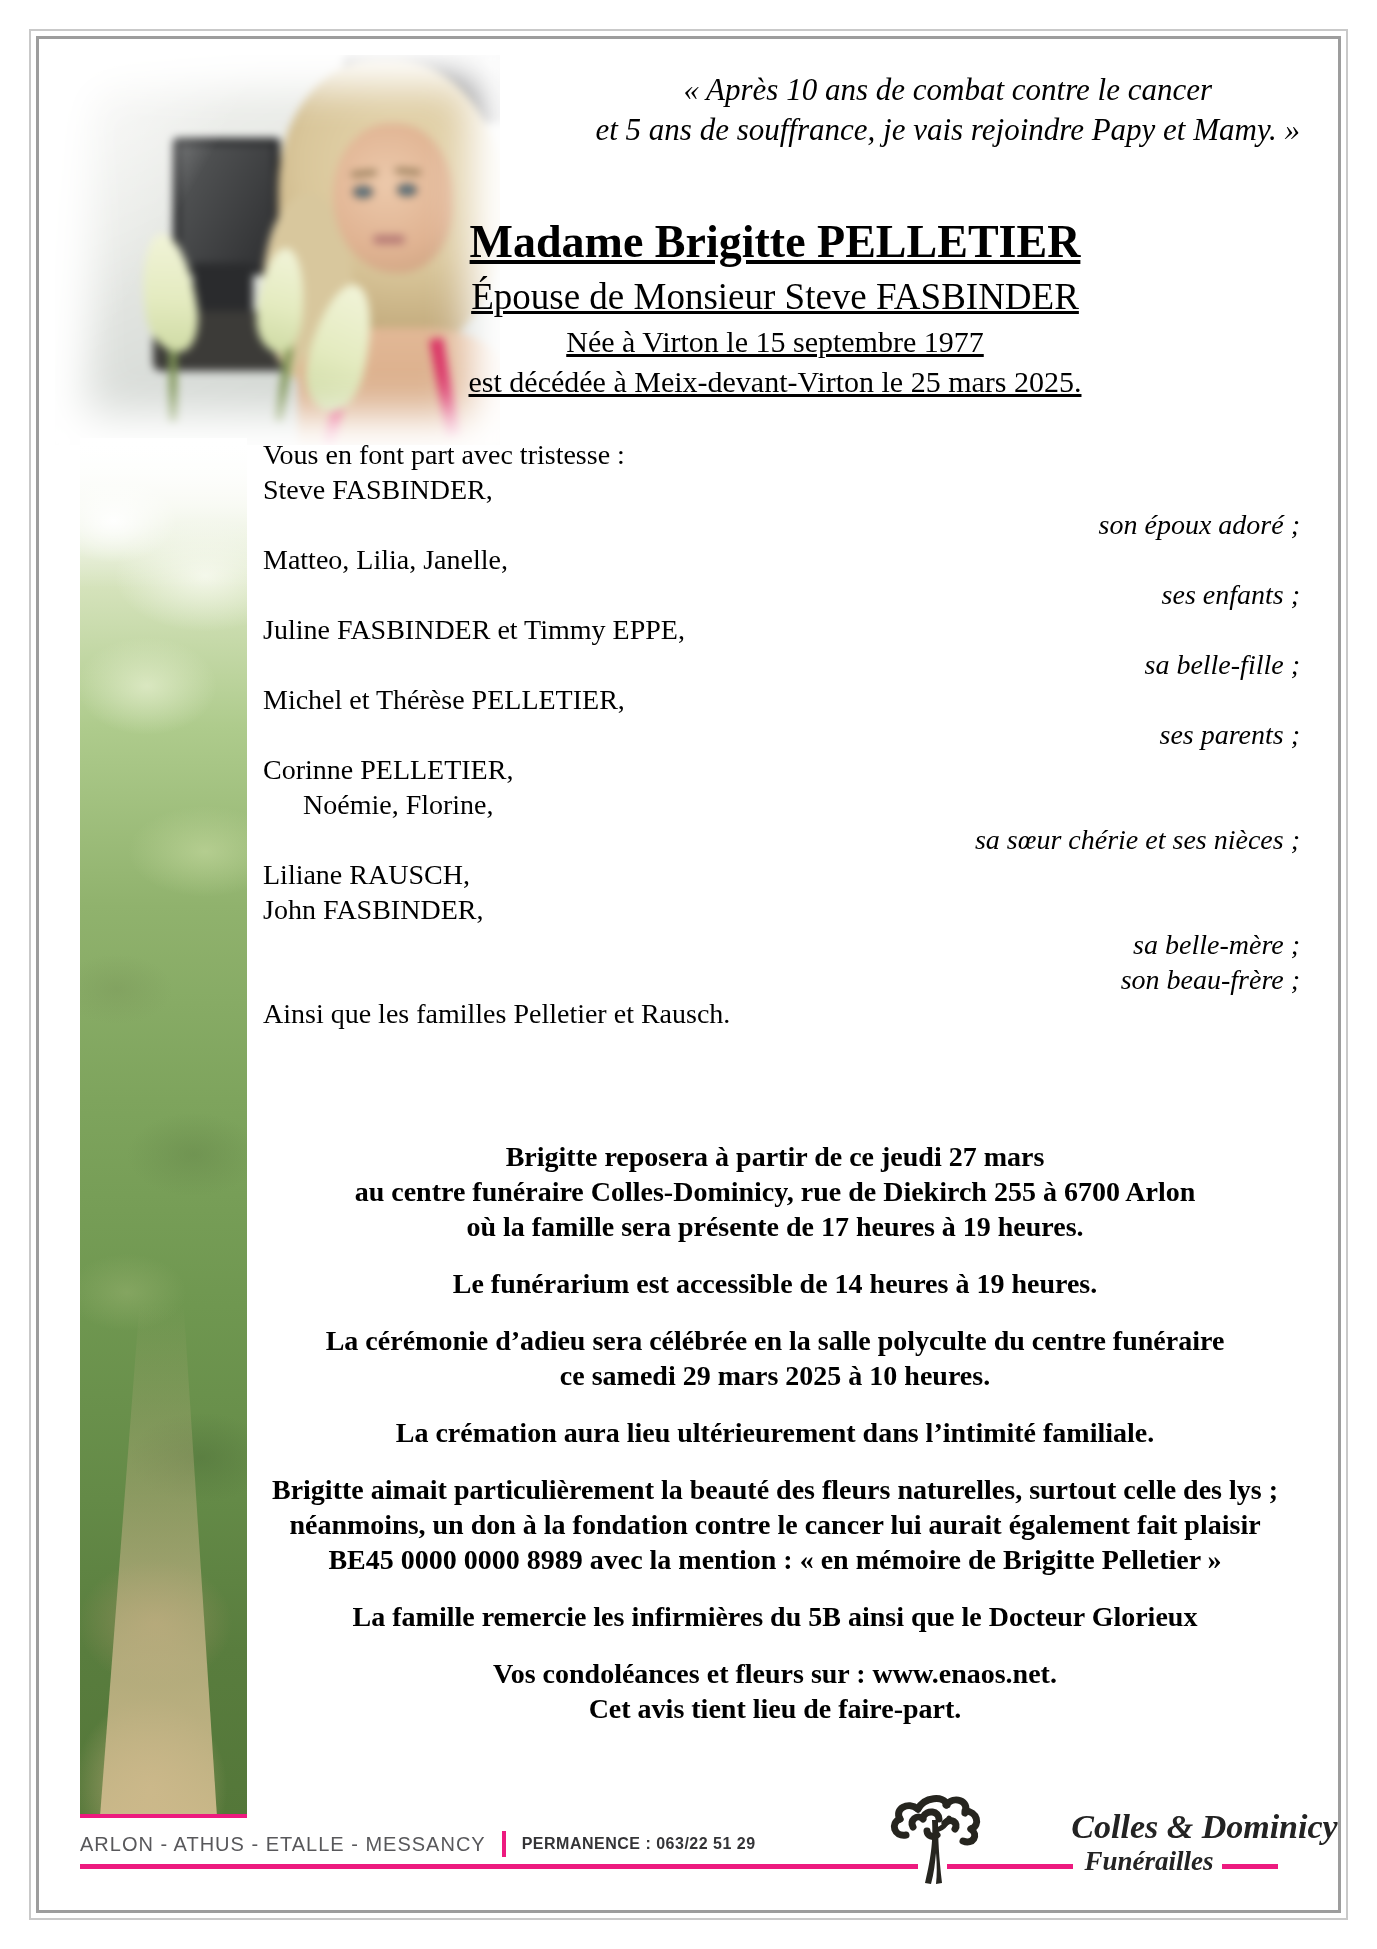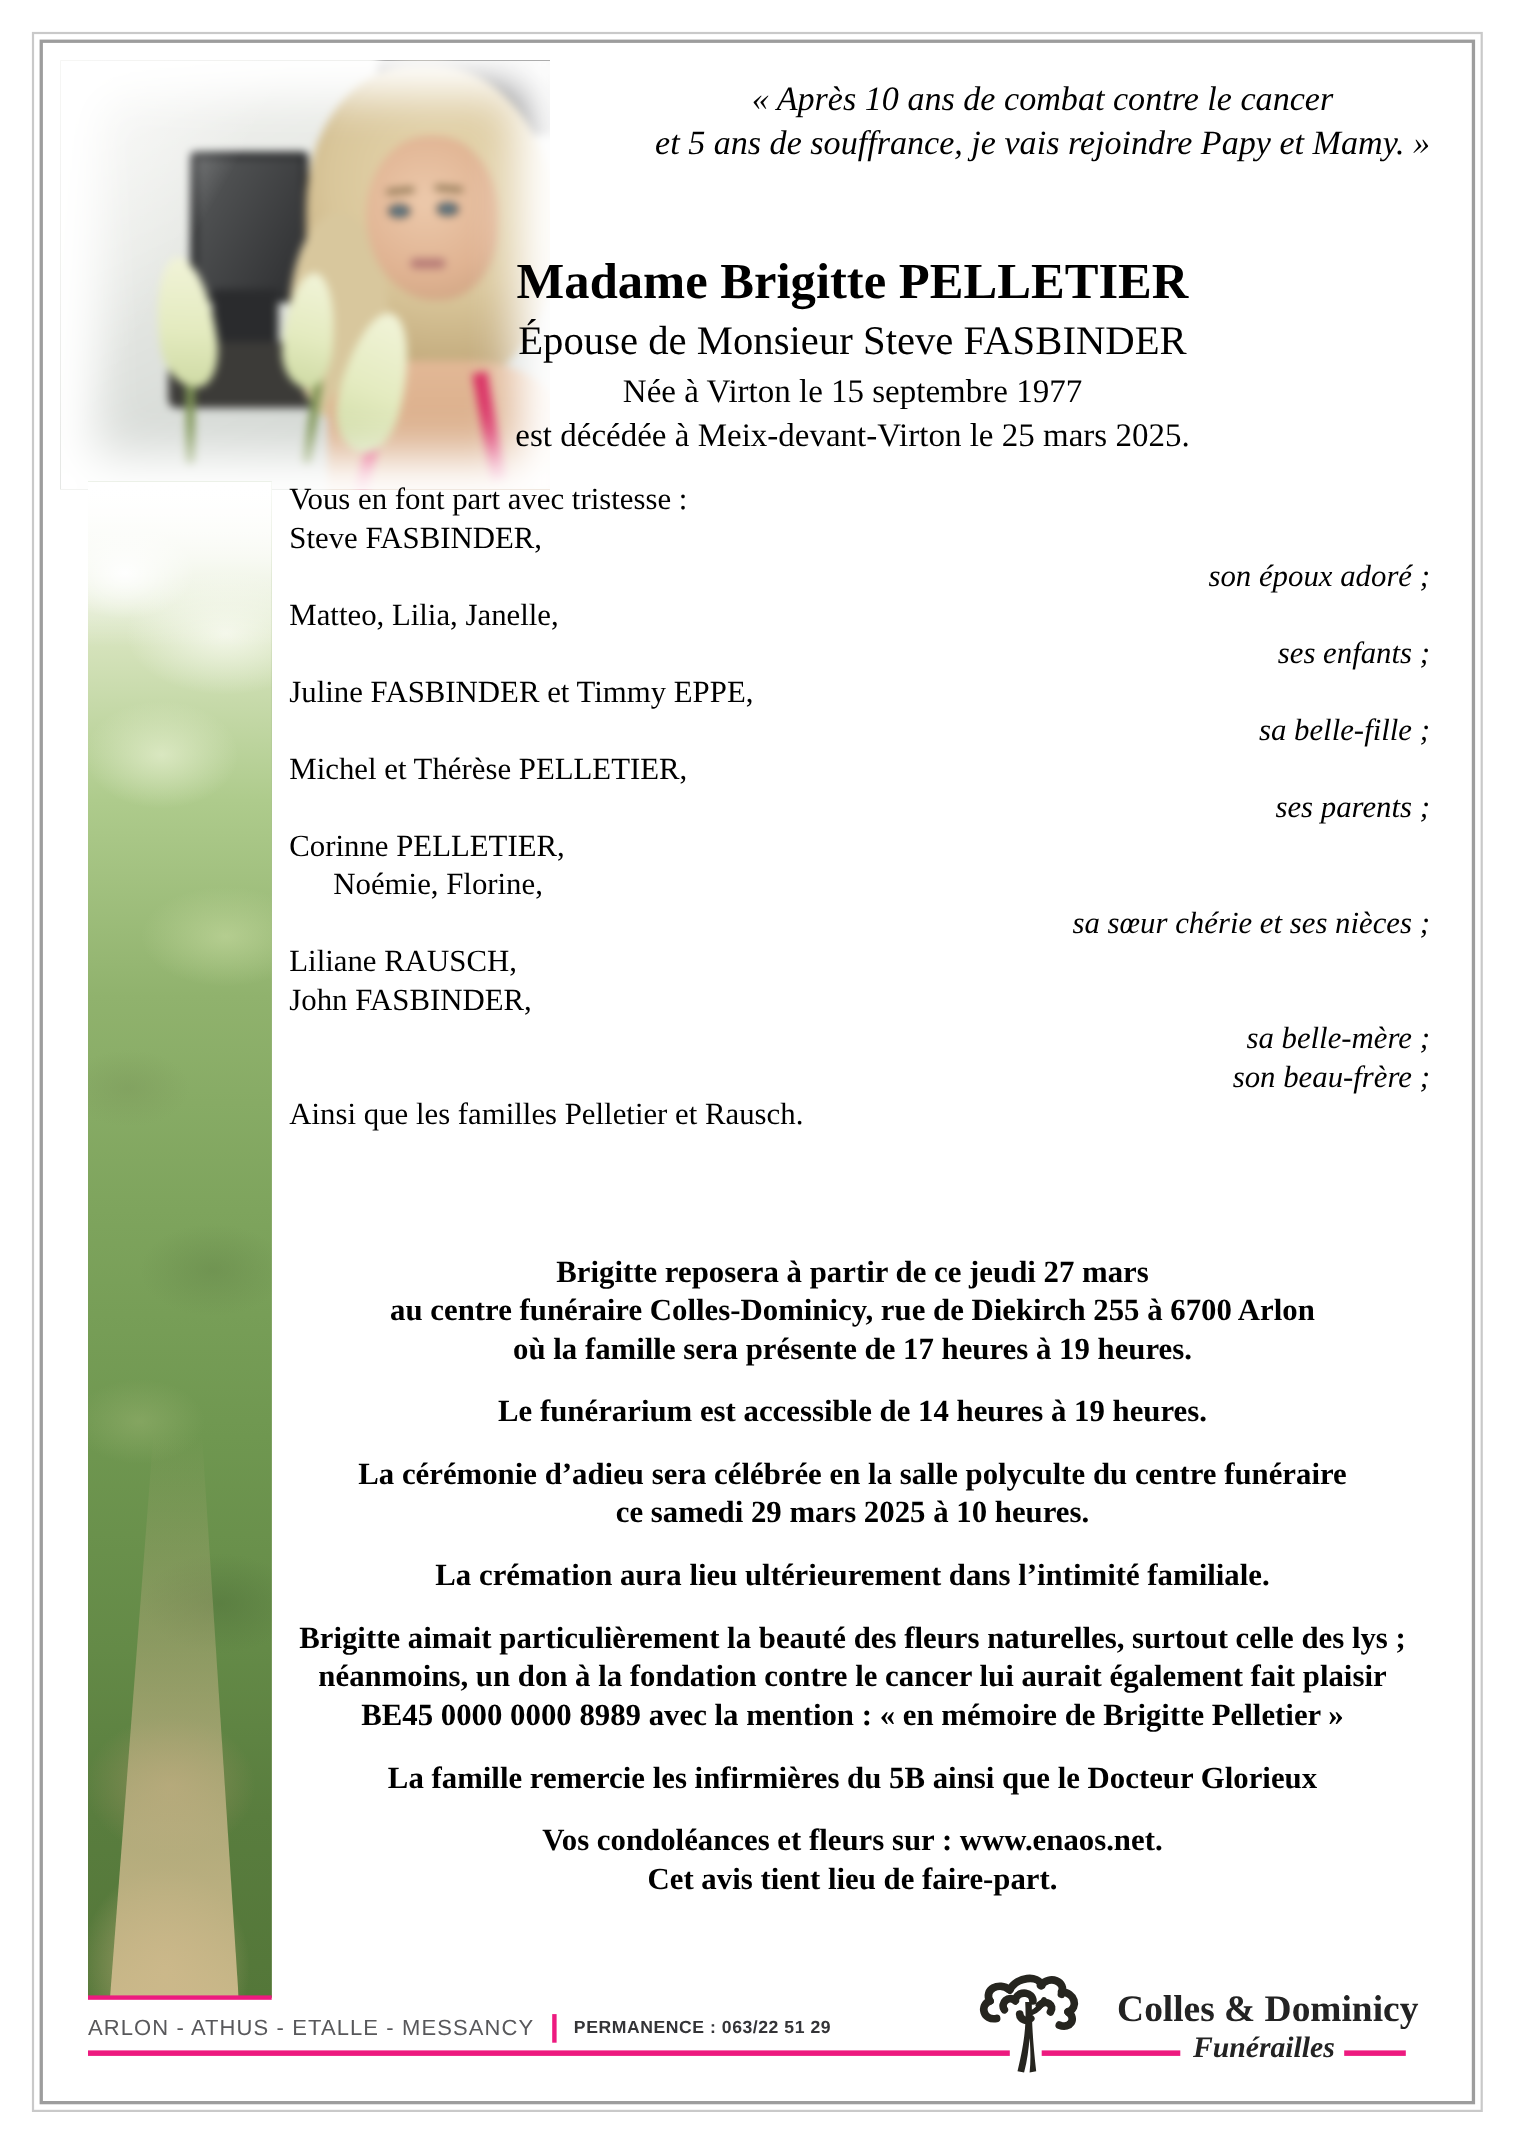--- a/index.html
+++ b/index.html
@@ -52,21 +52,21 @@
   .strip::before{content:"";position:absolute;left:0;top:0;right:0;height:150px;
     background:linear-gradient(180deg,#ffffff 0%,rgba(255,255,255,.65) 45%,rgba(255,255,255,0) 100%);}
   .strip::after{content:"";position:absolute;left:0;bottom:0;width:100%;height:62%;
     background:linear-gradient(to top,rgba(206,186,140,.95) 0%,rgba(200,182,138,.8) 18%,rgba(186,172,128,.45) 38%,rgba(170,165,120,0) 60%);
     clip-path:polygon(12% 100%,82% 100%,60% 34%,38% 34%);}
   .strip-underline{position:absolute;left:80px;top:1814px;width:167px;height:4px;background:#ed1a7f;}
 
   
   .quote{position:absolute;right:77px;top:70px;text-align:center;font-style:italic;
          font-size:31px;line-height:40px;}
-  .titleblock{position:absolute;left:250px;right:77px;top:226px;text-align:center;}
+  .titleblock{position:absolute;left:250px;right:77px;top:212px;text-align:center;text-decoration:underline;}
   .t-name{font-size:46px;font-weight:bold;line-height:60px;}
   .t-spouse{font-size:37px;line-height:50px;}
   .t-born,.t-died{font-size:30px;line-height:40px;}
 
   .family{position:absolute;left:263px;right:77px;top:437px;font-size:28px;}
   .family .ln{line-height:35px;}
   .family .rel{text-align:right;font-style:italic;}
   .family .indent{padding-left:40px;}
   .family .para{line-height:34px;}
 
@@ -77,22 +77,22 @@
   .footer-row{position:absolute;left:80px;top:1828px;height:32px;display:flex;align-items:center;
               font-family:"Liberation Sans","DejaVu Sans",sans-serif;}
   .f-regions{font-size:20px;letter-spacing:1px;color:#58585b;}
   .f-sep{display:inline-block;width:4px;height:26px;background:#ed1a7f;margin:0 16px;}
   .f-perm{font-size:16px;font-weight:bold;letter-spacing:.5px;color:#343437;}
   .pinkline{position:absolute;top:1864px;height:5px;background:#ed1a7f;}
   .seg1{left:80px;width:838px;}
   .seg2{left:947px;width:126px;}
   .seg3{left:1222px;width:56px;}
   .logo-tree{position:absolute;left:886px;top:1792px;}
-  .brand-name{position:absolute;left:1005px;top:1808px;width:295px;text-align:center;
-              font-weight:bold;font-size:34px;line-height:38px;color:#232323;}
+  .brand-name{position:absolute;left:1057px;top:1808px;width:295px;text-align:center;
+              font-style:italic;font-weight:bold;font-size:34px;line-height:38px;color:#232323;}
   .brand-sub{position:absolute;left:1073px;top:1846px;width:152px;text-align:center;
              font-style:italic;font-weight:bold;font-size:27px;line-height:30px;color:#232323;}
 </style>
 </head>
 <body>
 
 <div class="page">
   <div class="frame-outer"></div>
   <div class="frame-inner"></div>
 

